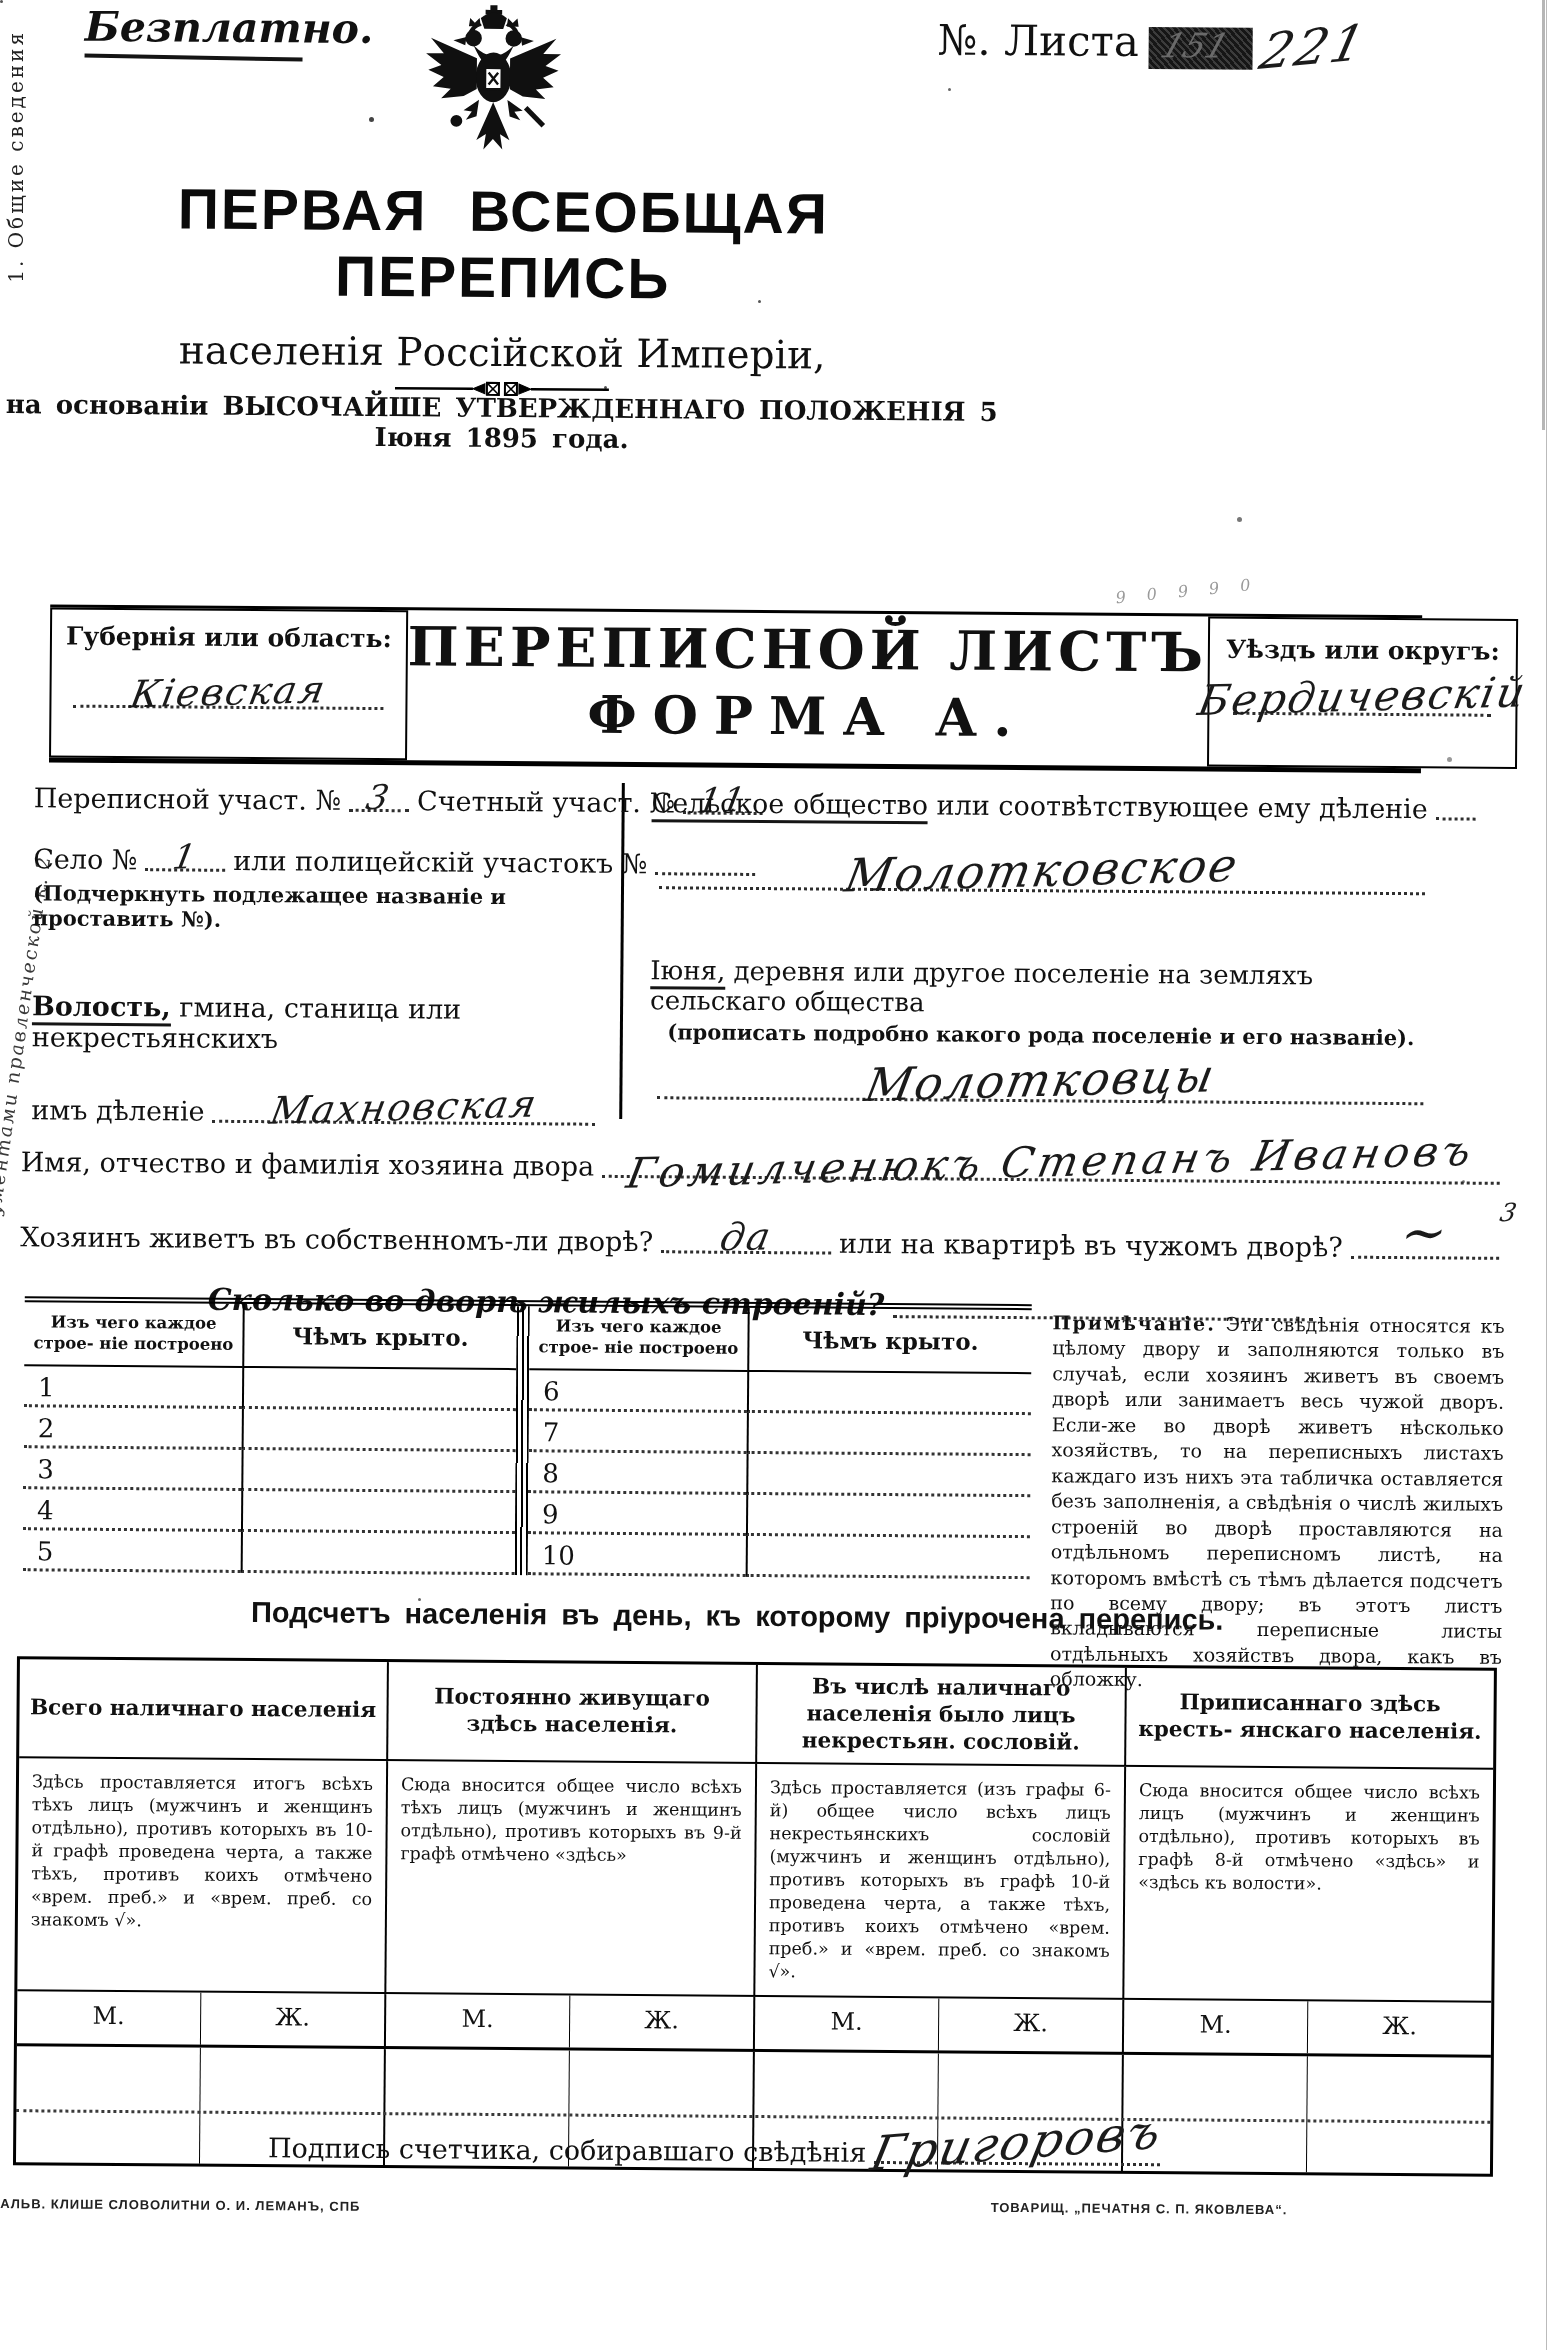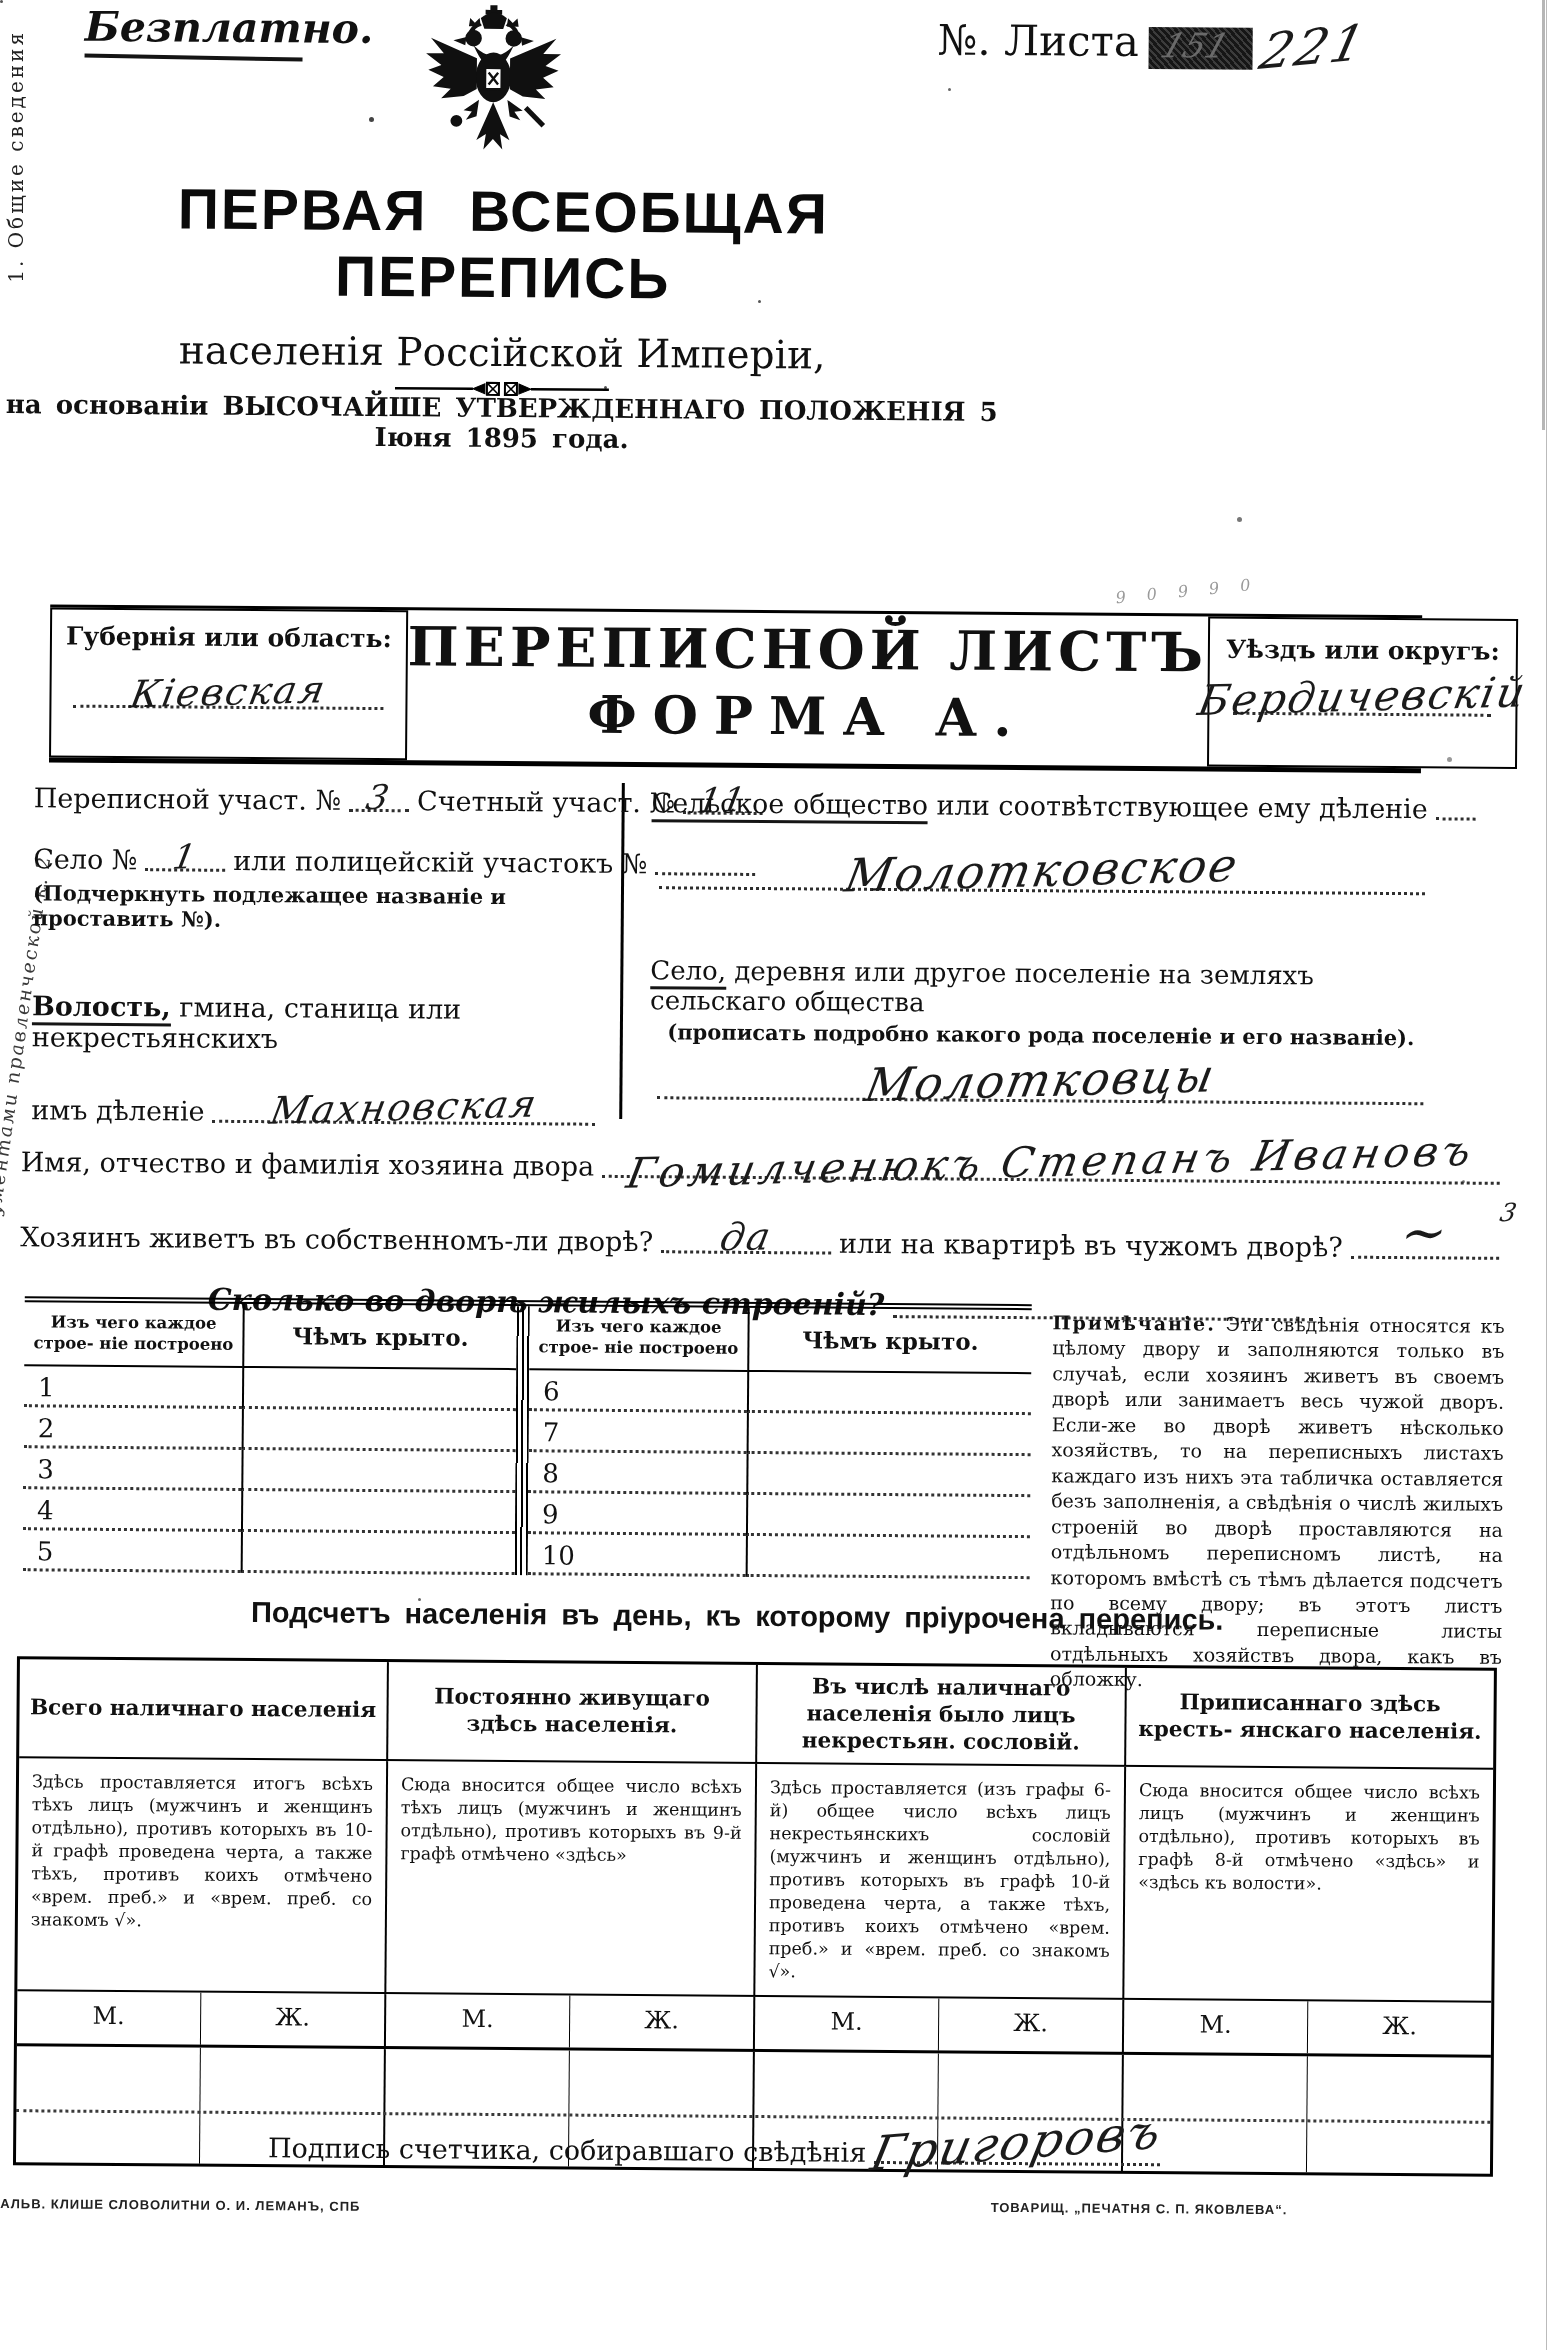--- a/index.html
+++ b/index.html
@@ -232,21 +232,21 @@
           <span class="lbl"><span class="ul">Сельское общество</span>
           <span>или соотвѣтствующее ему дѣленіе</span></span>
           <div class="leader"></div>
         </div>
         <div class="frow" style="margin-top:66px;">
           <div class="leader">
             <span class="hw s46">Молотковское</span>
           </div>
         </div>
         <div style="margin-top:62px;font-size:26px;">
-          <span class="ul">Село,</span>
+          <span class="ul">Іюня,</span>
           <span>деревня или другое поселеніе на земляхъ сельскаго общества</span>
         </div>
         <div class="small blbl" style="text-align:center;margin-top:4px;">(прописать подробно какого рода поселеніе и его названіе).</div>
         <div class="frow" style="margin-top:50px;">
           <div class="leader">
             <span class="hw s46">Молотковцы</span>
           </div>
         </div>
       </div>
     </div>

